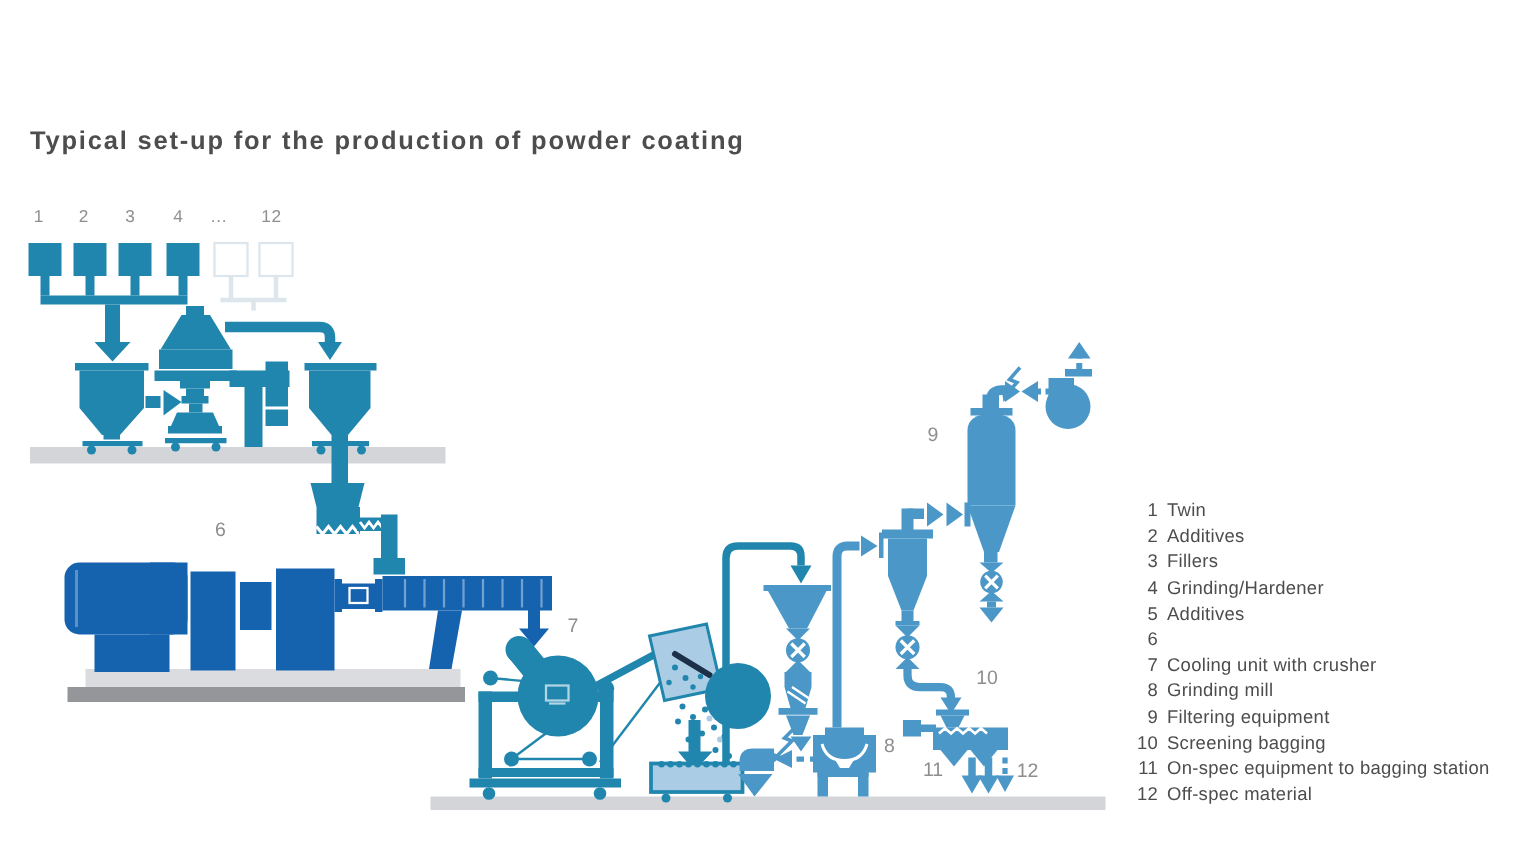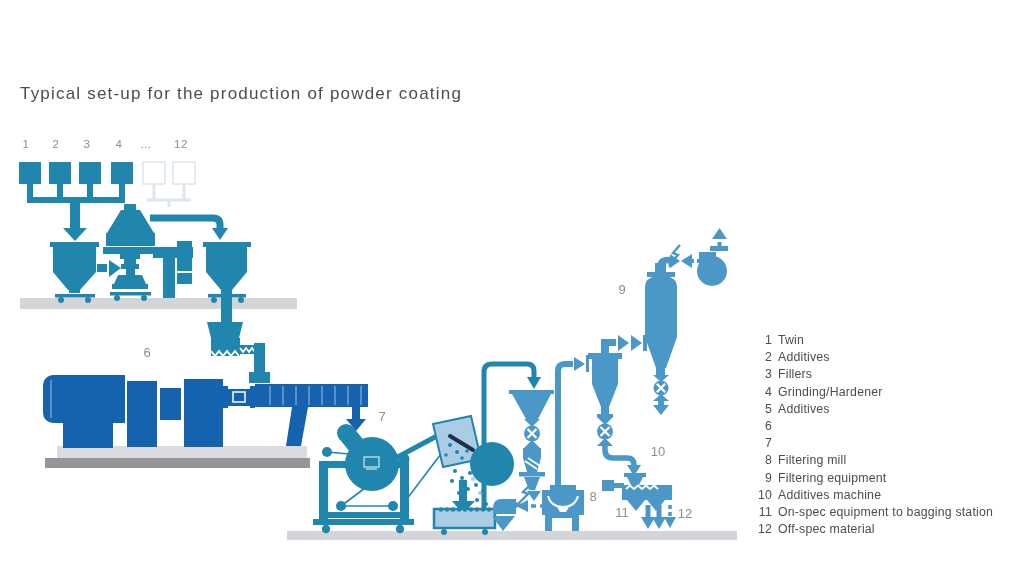--- a/index.html
+++ b/index.html
@@ -3,21 +3,21 @@
 <meta charset="utf-8">
 <style>
   :root{
     --teal:#2086AD; --royal:#1562AF; --mblue:#4A97C8; --pale:#ABCCE5;
     --navy:#1C3049; --outline:#DCE6EC; --floor:#D4D5D8; --floordark:#95969A;
     --slab:#DBDCDF; --labelgray:#8E8E8E; --textdark:#4D4D4D;
   }
   html,body{margin:0;padding:0;background:#fff;}
   .stage{position:relative;width:1025px;height:577px;background:#fff;overflow:hidden;
          font-family:"Liberation Sans",sans-serif;}
-  .title{position:absolute;left:20px;top:84px;font-size:17px;font-weight:400;
+  .title{position:absolute;left:20px;top:84px;font-size:17px;font-weight:700;
          letter-spacing:1.2px;color:var(--textdark);}
   .legend{position:absolute;left:757px;top:332px;font-size:12.3px;color:var(--textdark);
           letter-spacing:.2px;}
   .legend-row{display:flex;height:17.2px;line-height:17.2px;}
   .legend-num{width:15px;text-align:right;margin-right:6px;flex:none;}
   svg.diagram{position:absolute;left:0;top:0;}
   .f-teal{fill:var(--teal)} .f-royal{fill:var(--royal)} .f-mblue{fill:var(--mblue)}
   .f-pale{fill:var(--pale)} .f-floor{fill:var(--floor)} .f-floordark{fill:var(--floordark)}
   .f-slab{fill:var(--slab)} .f-white{fill:#fff}
   .s-teal{stroke:var(--teal)} .s-mblue{stroke:var(--mblue)} .s-navy{stroke:var(--navy)}
@@ -377,32 +377,33 @@
     </div>
     <div class="legend-row">
       <span class="legend-num">5</span>
       <span>Additives</span>
     </div>
     <div class="legend-row">
       <span class="legend-num">6</span>
     </div>
     <div class="legend-row">
       <span class="legend-num">7</span>
+      <span>Cooling unit with crusher</span>
     </div>
     <div class="legend-row">
       <span class="legend-num">8</span>
-      <span>Filtering mill</span>
+      <span>Grinding mill</span>
     </div>
     <div class="legend-row">
       <span class="legend-num">9</span>
       <span>Filtering equipment</span>
     </div>
     <div class="legend-row">
       <span class="legend-num">10</span>
-      <span>Additives machine</span>
+      <span>Screening bagging</span>
     </div>
     <div class="legend-row">
       <span class="legend-num">11</span>
       <span>On-spec equipment to bagging station</span>
     </div>
     <div class="legend-row">
       <span class="legend-num">12</span>
       <span>Off-spec material</span>
     </div>
   </div>

